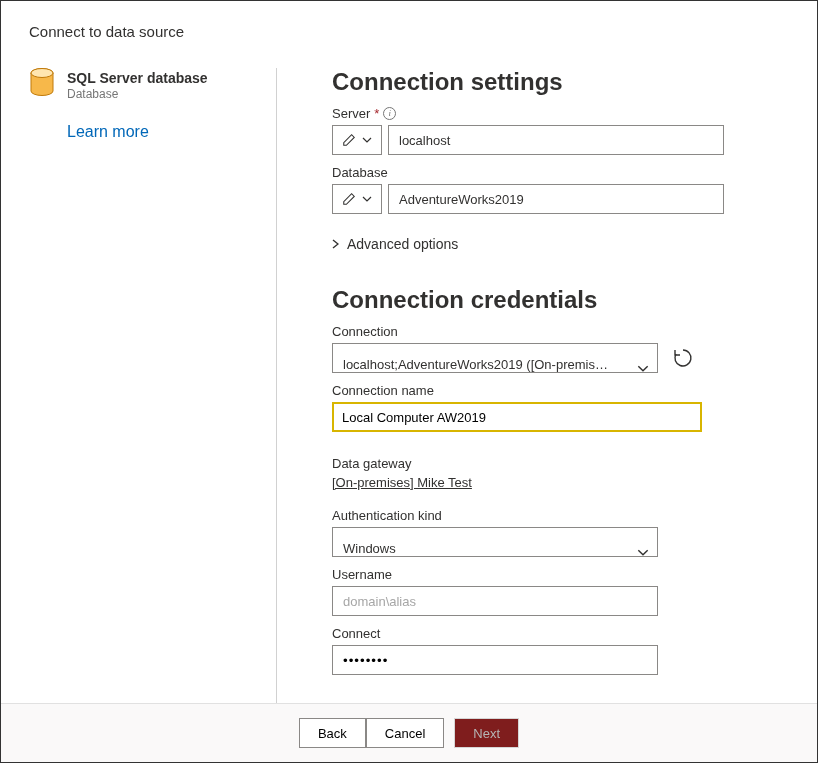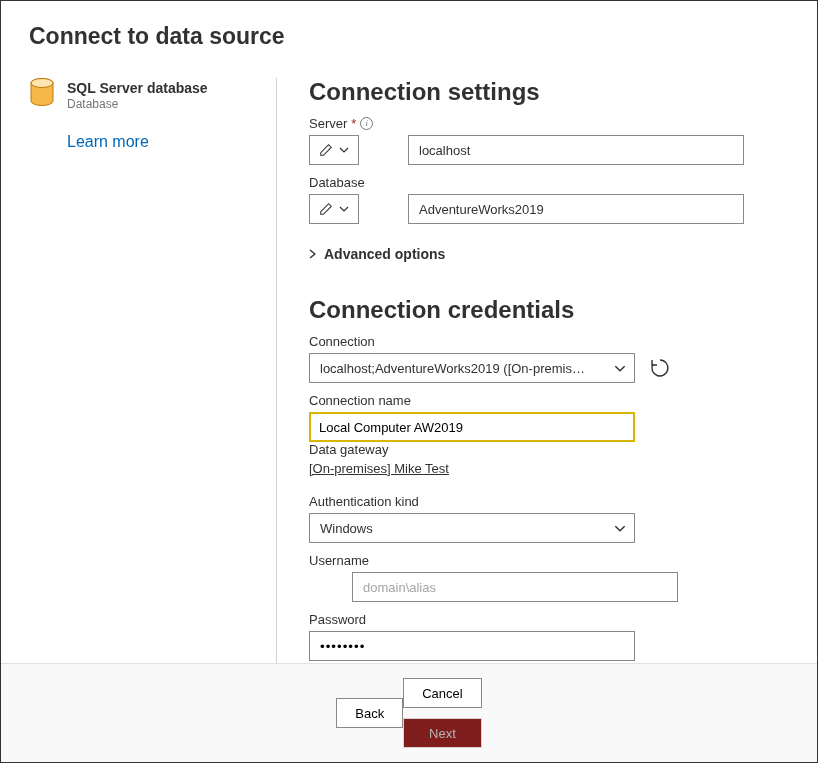--- a/index.html
+++ b/index.html
@@ -8,28 +8,29 @@
     background: #fff;
     width: 818px;
     height: 763px;
     border: 1px solid #333;
     display: flex;
     flex-direction: column;
     color: #323130;
   }
   .header {
     padding: 22px 28px 10px 28px;
-    font-size: 23px;
-    font-weight: 700;
+    font-size: 15px;
+    font-weight: 400;
   }
   .body {
     display: flex;
     flex: 1;
     overflow: hidden;
     padding: 18px 28px 0 28px;
+    gap: 23px;
   }
   .left {
     width: 248px;
     border-right: 1px solid #d1d1d1;
     padding-right: 20px;
   }
   .ds-row { display: flex; gap: 12px; }
   .ds-icon { width: 26px; height: 30px; flex-shrink: 0; }
   .ds-title { font-size: 14px; font-weight: 600; margin-top: 2px;}
   .ds-sub { font-size: 12px; color: #767676; margin-top: 1px; }
@@ -43,54 +44,54 @@
   .field-row { display: flex; gap: 6px; }
   .edit-select {
     display: flex; align-items: center; justify-content: center; gap: 6px;
     width: 50px; height: 30px; border: 1px solid #8a8886;
     cursor: pointer; background:#fff;
   }
   .pencil { width: 14px; height: 14px; }
   .chev { width: 10px; height: 6px; }
   .text-input {
     width: 336px; height: 30px; border: 1px solid #8a8886;
-    padding: 0 10px; font-size: 13px; color: #323130; background:#fff;margin-left:43px;
+    padding: 0 10px; font-size: 13px; color: #323130; background:#fff;
   }
   .text-input::placeholder { color: #a6a6a6; }
-  .adv { display: flex; align-items: center; gap: 8px; margin-top: 22px; font-size: 14px; font-weight: 700; cursor: pointer;}
+  .adv { display: flex; align-items: center; gap: 8px; margin-top: 22px; font-size: 14px; font-weight: 400; cursor: pointer;}
   .adv .chev-r { width: 7px; height: 10px; }
   .dropdown {
     width: 326px; height: 30px; border: 1px solid #8a8886;
-    display: flex; align-items: center; justify-content: space-between;
+    display: flex; align-items: flex-end; justify-content: space-between;
     padding: 0 8px 0 10px; font-size: 13px; cursor: pointer; background:#fff;
   }
   .dropdown-row { display:flex; align-items:center; gap: 14px;}
   .refresh-btn { width: 22px; height: 22px; cursor:pointer; }
   .highlighted-input {
-    width: 326px; height: 30px; border: 2px solid #d8b500;
+    width: 370px; height: 30px; border: 2px solid #d8b500;
     padding: 0 8px; font-size: 13px; background:#fff;
   }
-  .readonly-block { margin-top: 0; }
+  .readonly-block { margin-top: 24px; }
   .readonly-label { font-size: 13px; color:#323130; }
   .readonly-value { font-size: 13px; color:#323130; margin-top:4px;text-decoration:underline;}
   .pw-input { width: 326px; height: 30px; border: 1px solid #8a8886; padding: 0 10px; letter-spacing: 1px; }
   .footer {
     border-top: 1px solid #e1e1e1;
     background: #faf9f9;
     padding: 14px 28px;
     display: flex;
     justify-content: center;
     align-items: center;
   }
   .btn {
     height: 30px; padding: 0 18px; font-size: 13px;
     border: 1px solid #8a8886; background: #fff; cursor: pointer;
   }
   .btn.disabled { color: #b5b5b5; border-color: #d6d6d6; cursor: default; background:#7f1d1d;}
-  .footer-right { display: flex; gap: 10px; flex-direction: column; }
+  .footer-right { display: flex; gap: 10px; }
   .ellipsis { white-space: nowrap; overflow: hidden; text-overflow: ellipsis; max-width: 280px;}
 </style>
 </head>
 <body>
 
 <div class="header">Connect to data source</div>
 
 <div class="body">
   <div class="left">
     <div class="ds-row">
@@ -175,21 +176,21 @@
     <div class="dropdown">
       <span>Windows</span>
       <svg class="chev" viewBox="0 0 10 6" style="width:12px;height:7px">
           <path d="M1 1 L5 5 L9 1" fill="none" stroke="#323130" stroke-width="1.2"></path>
         </svg>
     </div>
 
     <div class="label">Username</div>
     <input class="text-input" style="width: 326px;" placeholder="domain\alias">
 
-    <div class="label">Password</div>
+    <div class="label">Connect</div>
     <input type="password" class="pw-input" value="••••••••" style="">
   </div>
 </div>
 
 <div class="footer">
   <button class="btn">Back</button>
   <div class="footer-right">
     <button class="btn">Cancel</button>
     <button class="btn disabled">Next</button>
   </div>

